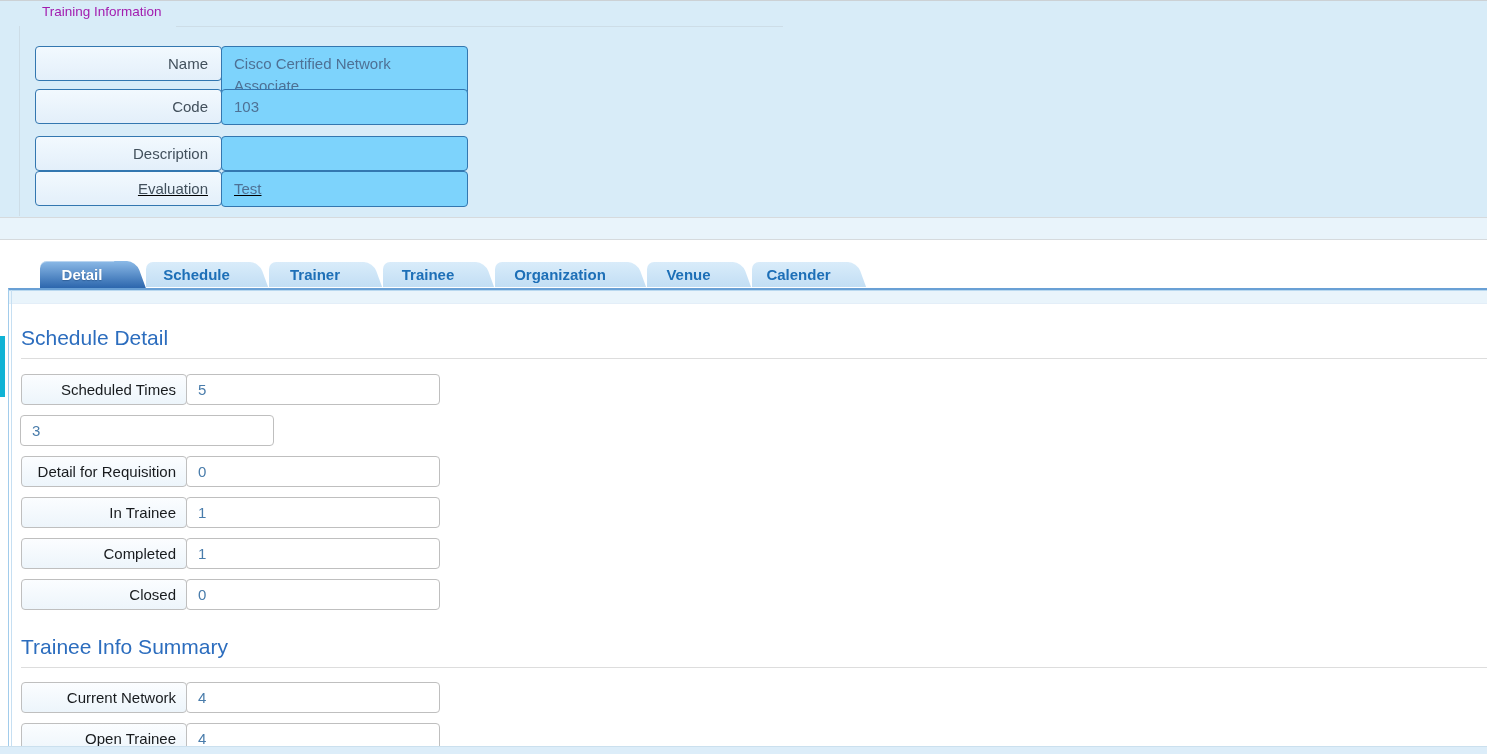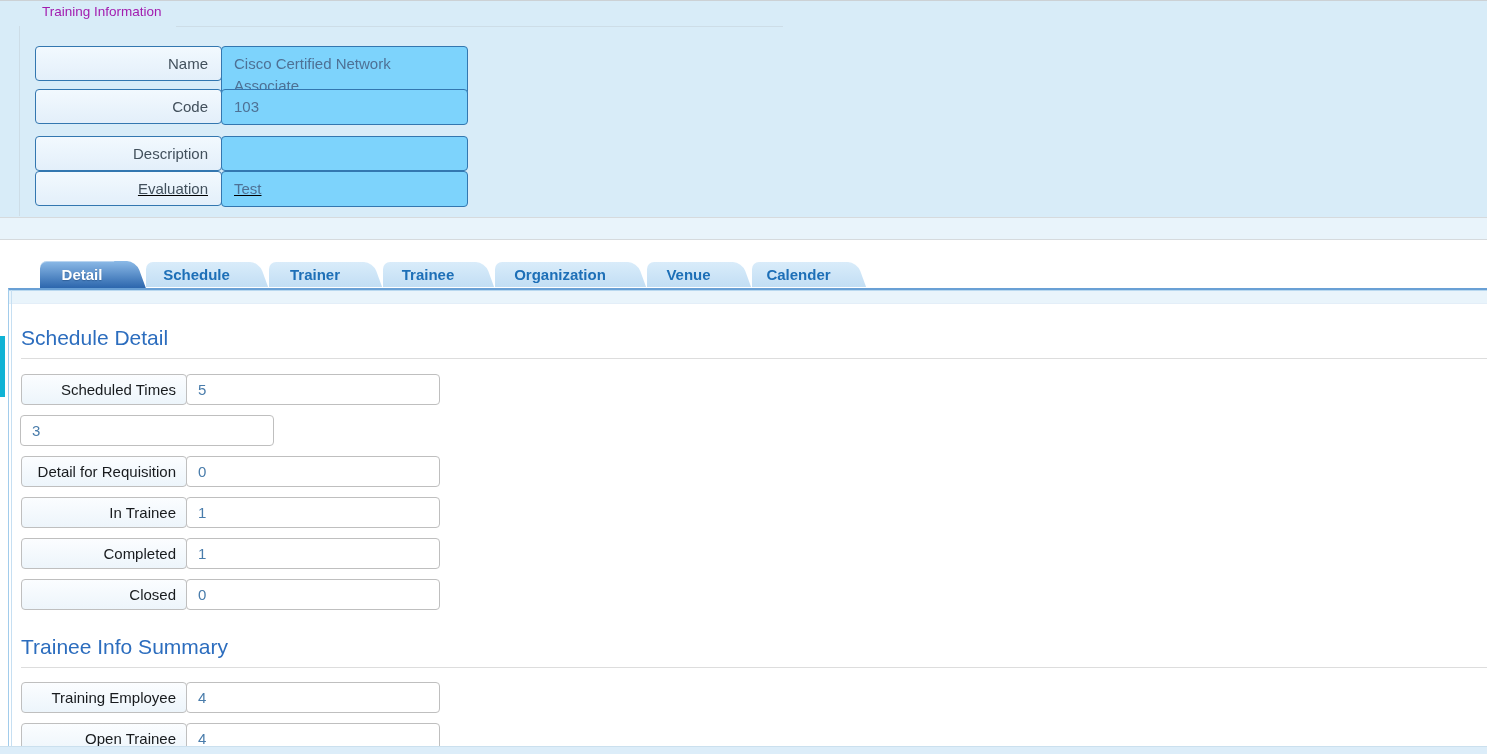--- a/index.html
+++ b/index.html
@@ -187,21 +187,21 @@
       <div class="f-label">Closed</div>
       <div class="f-value">0</div>
     </div>
   </div>
 
   <h2 class="section-title t-trainee">Trainee Info Summary</h2>
   <div class="rule rule2"></div>
 
   <div class="rows rows-trainee">
     <div class="f-row">
-      <div class="f-label">Training Employee</div>
+      <div class="f-label">Current Network</div>
       <div class="f-value">4</div>
     </div>
     <div class="f-row">
       <div class="f-label">Open Trainee</div>
       <div class="f-value">4</div>
     </div>
   </div>
 </div>
 
 <div class="bottom-band"></div>

